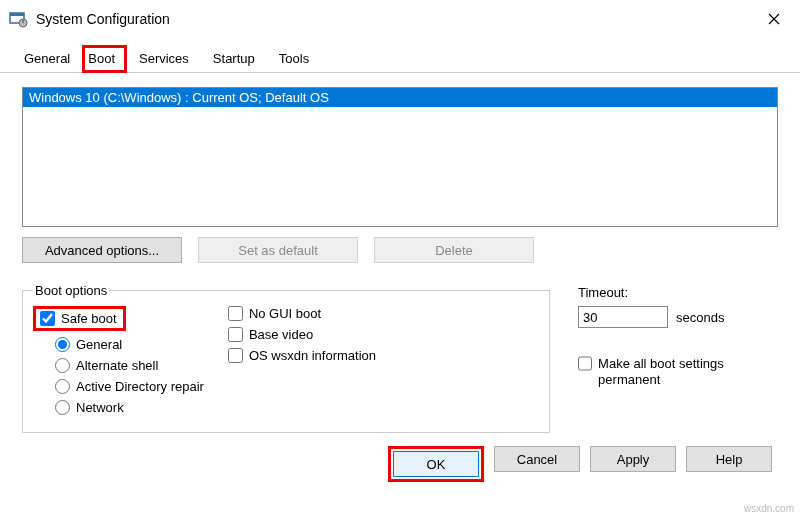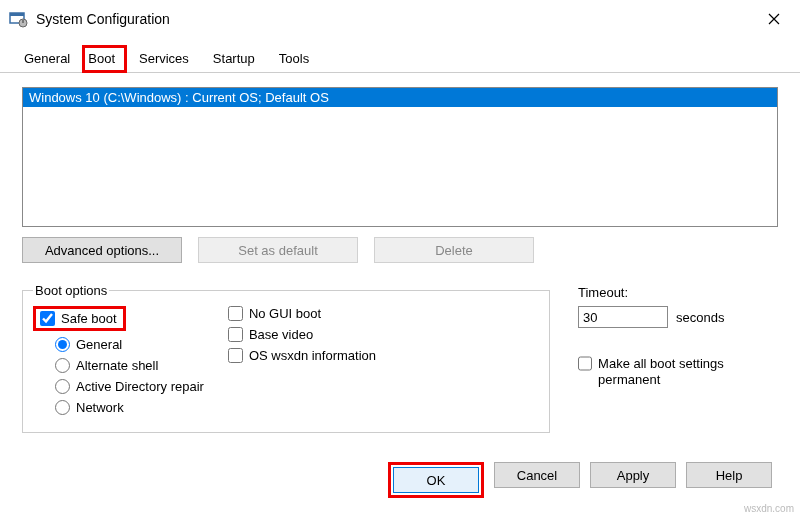--- a/index.html
+++ b/index.html
@@ -145,21 +145,21 @@
     font-family: inherit; font-size: 13px;
     padding: 0 4px;
   }
   .permanent-row {
     display: flex; align-items: flex-start; gap: 6px;
     margin-top: 22px;
   }
   .permanent-row span { line-height: 1.25; }
   .footer {
     position: absolute;
-    bottom: 20px;
+    bottom: 36px;
     right: 28px;
     display: flex;
     gap: 10px;
   }
   .footer .btn { width: 86px; }
   .ok-highlight {
     display: inline-flex;
     border: 3px solid #e00;
     padding: 2px;
   }

